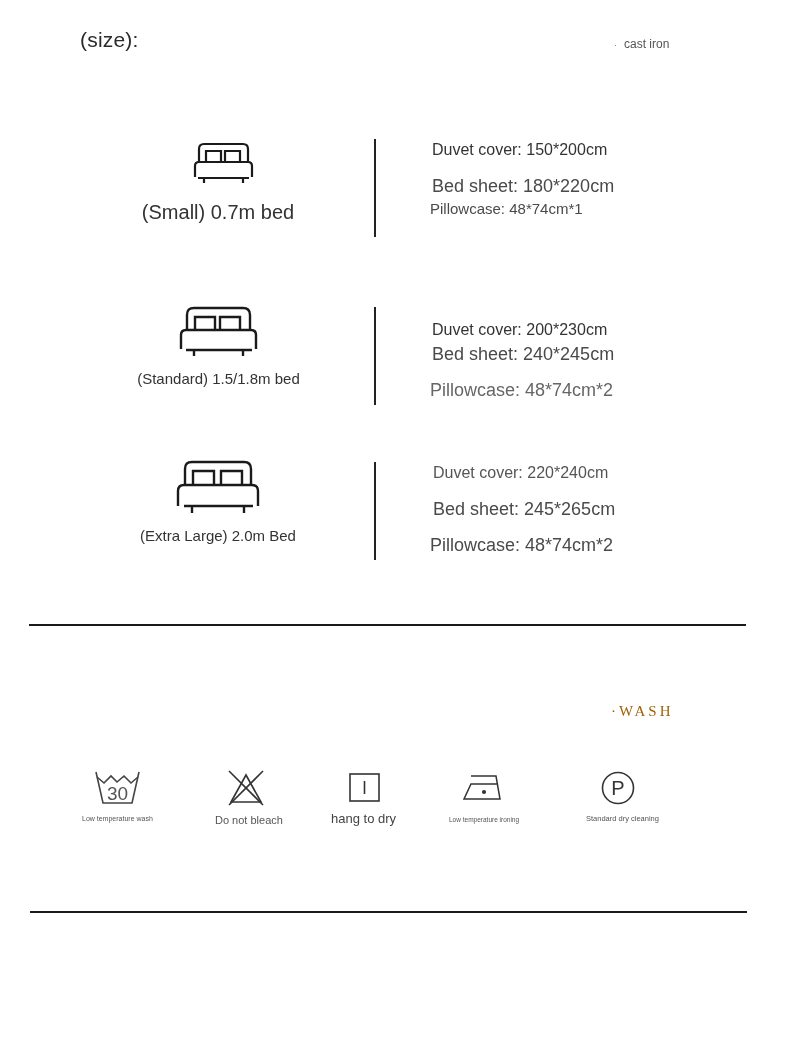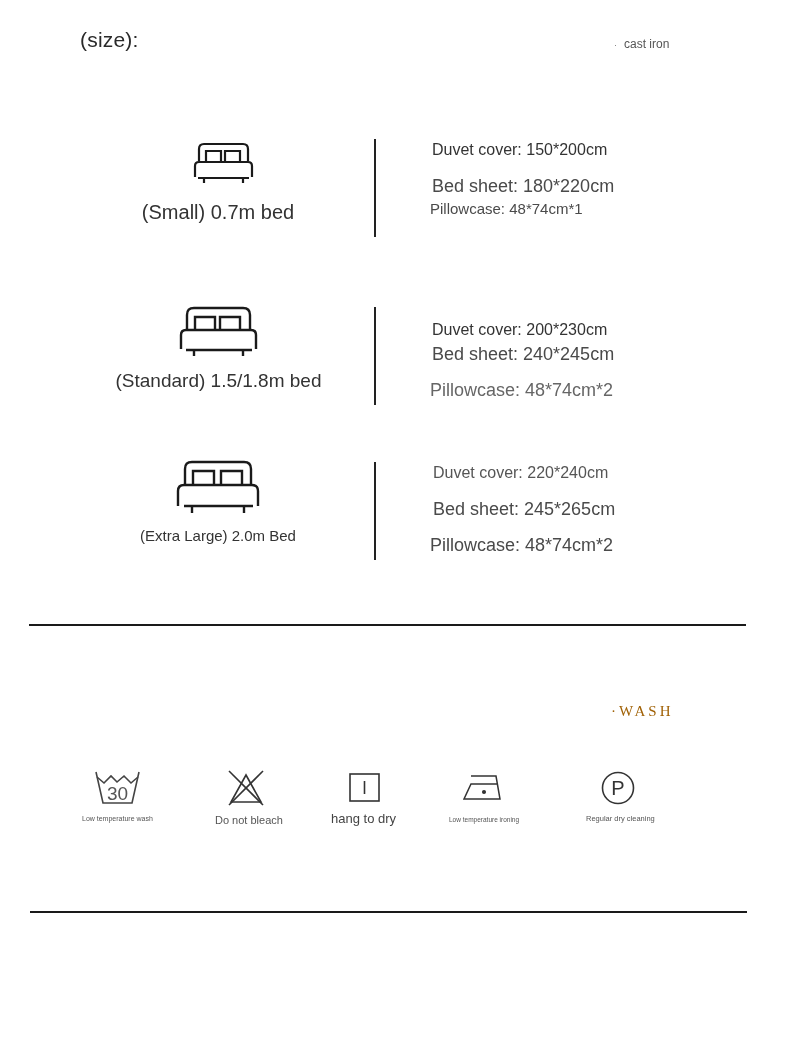--- a/index.html
+++ b/index.html
@@ -96,21 +96,21 @@
   <div class="bed-block" style="top:0;">
     <svg class="bed-icon" style="left:179px; top:306px;" width="79" height="52" viewBox="0 0 79 52" fill="none" stroke="#1a1a1a" stroke-width="2.4">
       <path d="M8 23 V9 Q8 2 15 2 H64 Q71 2 71 9 V23"></path>
       <path d="M16 24 V11 H36 V24"></path>
       <path d="M41 24 V11 H61 V24"></path>
       <path d="M2 43 V29 Q2 24 7 24 H72 Q77 24 77 29 V43"></path>
       <line x1="7" y1="44" x2="73" y2="44"></line>
       <line x1="15" y1="44" x2="15" y2="50"></line>
       <line x1="64" y1="44" x2="64" y2="50"></line>
     </svg>
-    <div class="bed-label" style="left:96px; width:245px; top:370px; font-size:19px;">(Standard) 1.5/1.8m bed</div>
+    <div class="bed-label" style="left:96px; width:245px; top:370px; font-size:15px;">(Standard) 1.5/1.8m bed</div>
     <div class="divider-v" style="left:374px; top:307px; height:98px;"></div>
     <div class="spec" style="left:432px; top:309px; font-size:16px; color:#333;margin-top:12px;">Duvet cover: 200*230cm</div>
     <div class="spec" style="left:432px; top:344px; font-size:18px;">Bed sheet: 240*245cm</div>
     <div class="spec" style="left:430px; top:380px; font-size:18px; color:#666;">Pillowcase: 48*74cm*2</div>
   </div>
 
   <div class="bed-block" style="top:0;">
     <svg class="bed-icon" style="left:176px; top:460px;" width="84" height="55" viewBox="0 0 84 55" fill="none" stroke="#1a1a1a" stroke-width="2.4">
       <path d="M9 24 V9 Q9 2 16 2 H68 Q75 2 75 9 V24"></path>
       <path d="M17 25 V11 H38 V25"></path>
@@ -154,17 +154,17 @@
   <svg class="abs" style="left:462px; top:774px;" width="40" height="27" viewBox="0 0 40 27" fill="none" stroke="#333" stroke-width="1.5">
     <path d="M9 2 H34 L38 25 H2 L9 10 H35"></path>
     <circle cx="22" cy="18" r="1.3" fill="#333"></circle>
   </svg>
   <div class="wash-label" style="left:449px; top:816px; font-size:6.5px;">Low temperature ironing</div>
 
   <svg class="abs" style="left:601px; top:771px;" width="34" height="34" viewBox="0 0 34 34" fill="none" stroke="#333" stroke-width="1.6">
     <circle cx="17" cy="17" r="15.5"></circle>
     <text x="17" y="24" text-anchor="middle" font-family="Liberation Sans, sans-serif" font-size="20" fill="#333" stroke="none">P</text>
   </svg>
-  <div class="wash-label" style="left:586px; top:814px; font-size:7.5px;">Regular dry cleaning</div>
+  <div class="wash-label" style="left:586px; top:814px; font-size:7.5px;">Standard dry cleaning</div>
 
   <div class="hr" style="left:30px; top:911px; width:717px;"></div>
 
 </div>
 
 </body></html>

